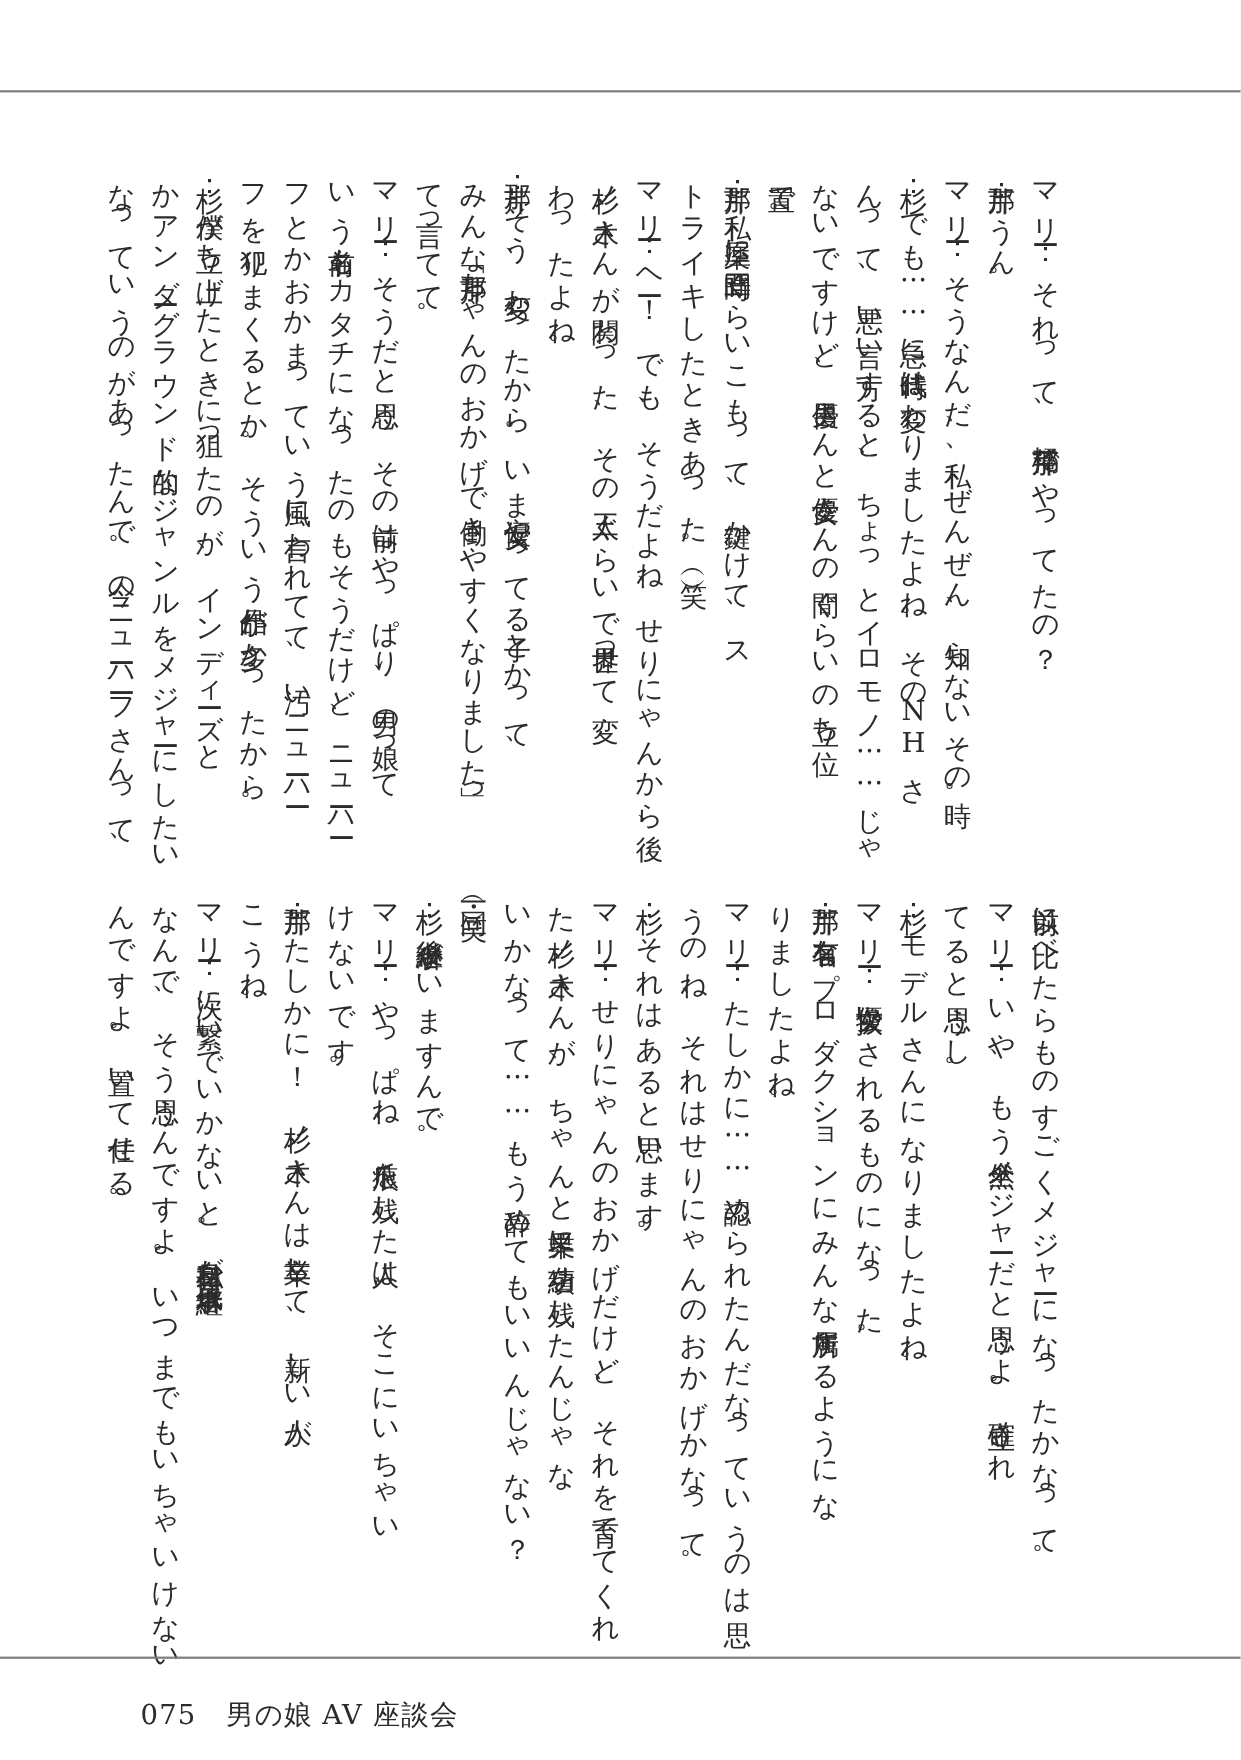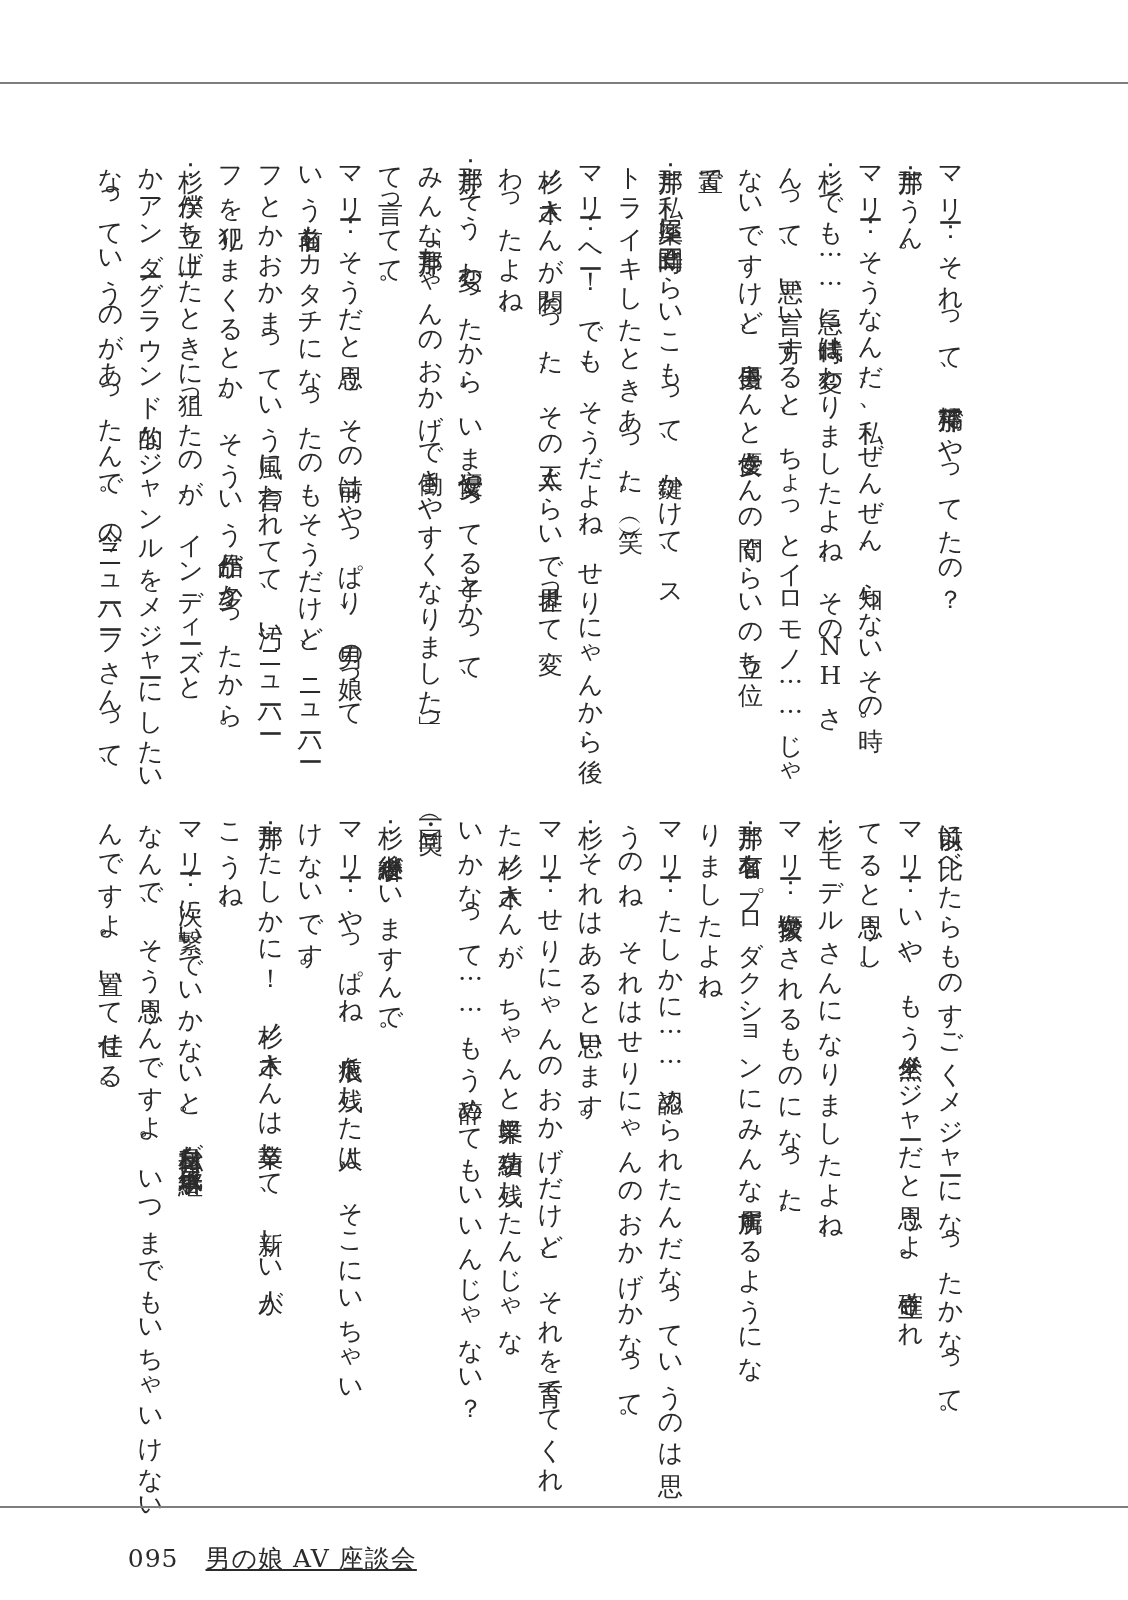--- a/index.html
+++ b/index.html
@@ -38,21 +38,21 @@
     height:100%;
   }
   .footer-row{
     position:absolute;
     top:1513px;left:92px;
     font-size:25px;
     letter-spacing:1px;
     white-space:pre;
   }
   .page-num{display:inline-block;}
-  .chapter{display:inline-block;margin-left:27px;text-decoration:underline;}
+  .chapter{display:inline-block;margin-left:27px;}
 </style>
 </head>
 <body>
 
 <div class="page">
 
   <div class="rule top-rule"></div>
 
   <div class="vblock top-block" id="top-block">
       <div class="vcol" style="letter-spacing: 1.6px;">マリー：それって、橘芹那でやってたの？</div>
@@ -100,16 +100,16 @@
       <div class="vcol" style="letter-spacing: 1px;">芹那：たしかに！　杉ノ木さんは卒業して、新しい人が</div>
       <div class="vcol" style="letter-spacing: 1.6px;">こうね。</div>
       <div class="vcol" style="letter-spacing: -0.93px;">マリー：次に繋いでいかないと。私自身が継承者（三代目）</div>
       <div class="vcol" style="letter-spacing: 1px;">なんで、そう思うんですよ。いつまでもいちゃいけない</div>
       <div class="vcol" style="letter-spacing: 1.6px;">んですよ。置いて任せる。</div>
     </div>
 
   <div class="rule footer-rule"></div>
 
   <div class="footer-row">
-    <span class="page-num">095</span><span class="chapter">男の娘 AV 座談会</span>
+    <span class="page-num">075</span><span class="chapter">男の娘 AV 座談会</span>
   </div>
 
 </div>
 
 </body></html>

